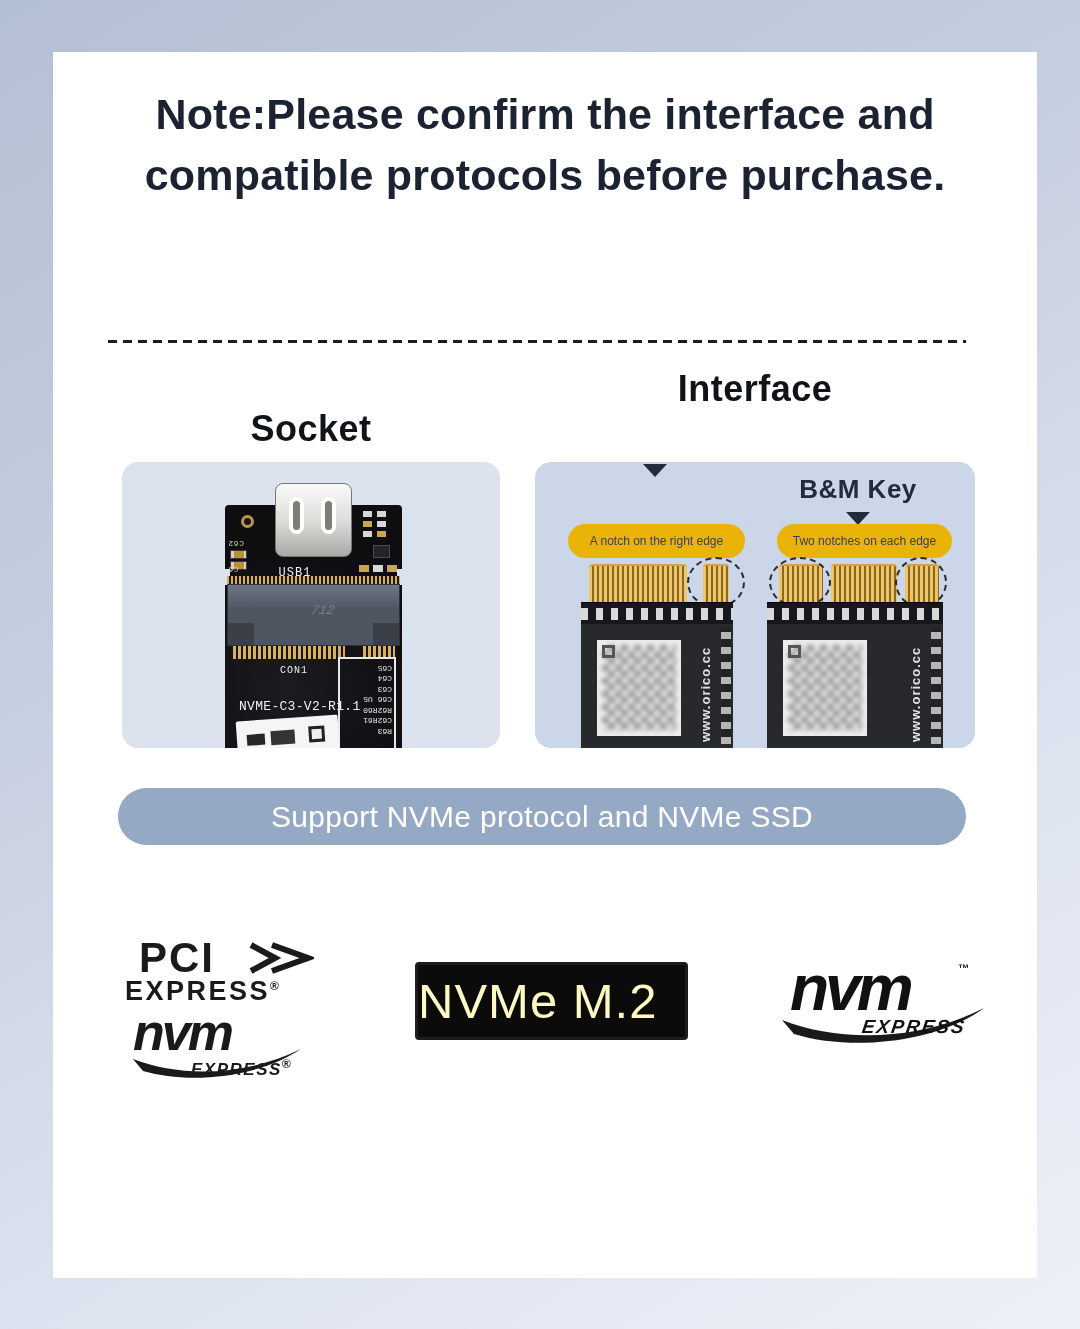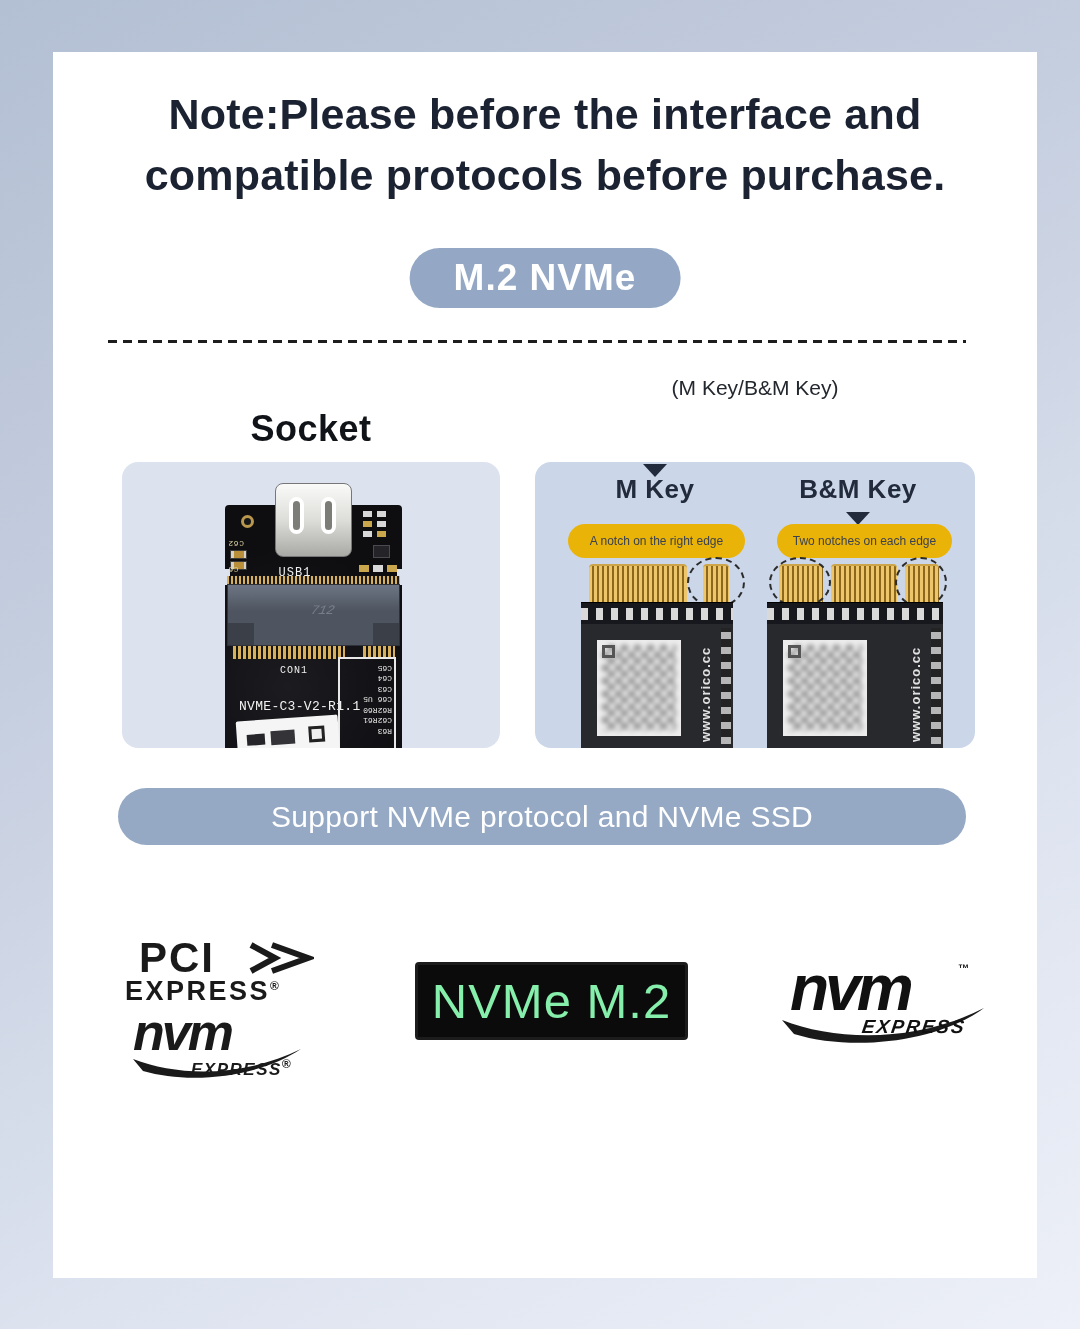--- a/index.html
+++ b/index.html
@@ -143,51 +143,50 @@
   .pci-exp { font-size:27px; font-weight:700; letter-spacing:2.5px; margin-top:-2px; }
   .reg { font-size:12px; vertical-align:super; }
   .nvm-small { position:relative; margin-top:2px; padding-left:8px; width:210px; }
   .nvm-word-s { font-size:52px; font-weight:800; font-style:italic; letter-spacing:-3px;
                 line-height:46px; }
   .nvm-swoosh-s { position:absolute; left:4px; top:34px; }
   .nvm-exp-s { position:absolute; left:66px; top:48px; font-size:17px; font-weight:800;
                font-style:italic; letter-spacing:1.5px; }
   .nvme-box { position:absolute; left:362px; top:910px; width:273px; height:78px;
               background:#0b0b0b; border:3px solid #1c1c1c; border-radius:4px;
-              color:#86efac; font-size:49px; font-weight:500; text-align:center; line-height:72px;
+              color:#fef9c3; font-size:49px; font-weight:500; text-align:left; line-height:72px;
               letter-spacing:1px; }
   .logo-nvm-lg { position:absolute; left:737px; top:908px; width:200px; color:#111; }
   .nvm-word-lg { font-size:64px; font-weight:800; font-style:italic; letter-spacing:-4px;
                  line-height:56px; }
   .tm { position:absolute; left:168px; top:2px; font-size:11px; font-weight:700; }
   .nvm-swoosh-lg { position:absolute; left:-12px; top:42px; }
   .nvm-exp-lg { position:absolute; left:72px; top:56px; font-size:19px; font-weight:800;
                 font-style:italic; letter-spacing:2px; transform:skewX(-8deg); }
 </style>
 </head>
 <body>
 
 <div id="stage">
   <div class="card">
 
     <div class="title">
-      <span class="bold">Note:</span><span>Please before the interface and</span><br>
+      <span class="bold">Note:</span><span>Please confirm the interface and</span><br>
       <span>compatible protocols before purchase.</span>
     </div>
 
-    <div class="badge">M.2 NVMe</div>
 
     <div class="divider"></div>
 
     <div class="sec sl">
       <div class="h">Socket</div>
     </div>
 
     <div class="sec sr">
-      <div class="s">(M Key/B&amp;M Key)</div>
+      <div class="h">Interface</div>
     </div>
 
     <div class="panel pl">
       <div class="pcb">
         <div class="pcb-notch nl"></div>
         <div class="pcb-notch nr"></div>
         <div class="hole"></div>
         <div class="side-label l1">C62</div>
         <div class="resistor r1"></div>
         <div class="resistor r2"></div>
@@ -225,21 +224,20 @@
         </div>
         <div class="sticker">
           <span class="mk1"></span>
           <span class="mk2"></span>
           <span class="mkq"></span>
         </div>
       </div>
     </div>
 
     <div class="panel pr">
-      <div class="keylabel km">M Key</div>
       <div class="keylabel kbm">B&amp;M Key</div>
       <div class="tri tm"></div>
       <div class="tri tbm"></div>
       <div class="note-pill pm">A notch on the right edge</div>
       <div class="note-pill pbm">Two notches on each edge</div>
 
       <div class="ssd sm">
         <div class="gold g1"></div>
         <div class="gold g2"></div>
         <div class="notch-ellipse e1"></div>

